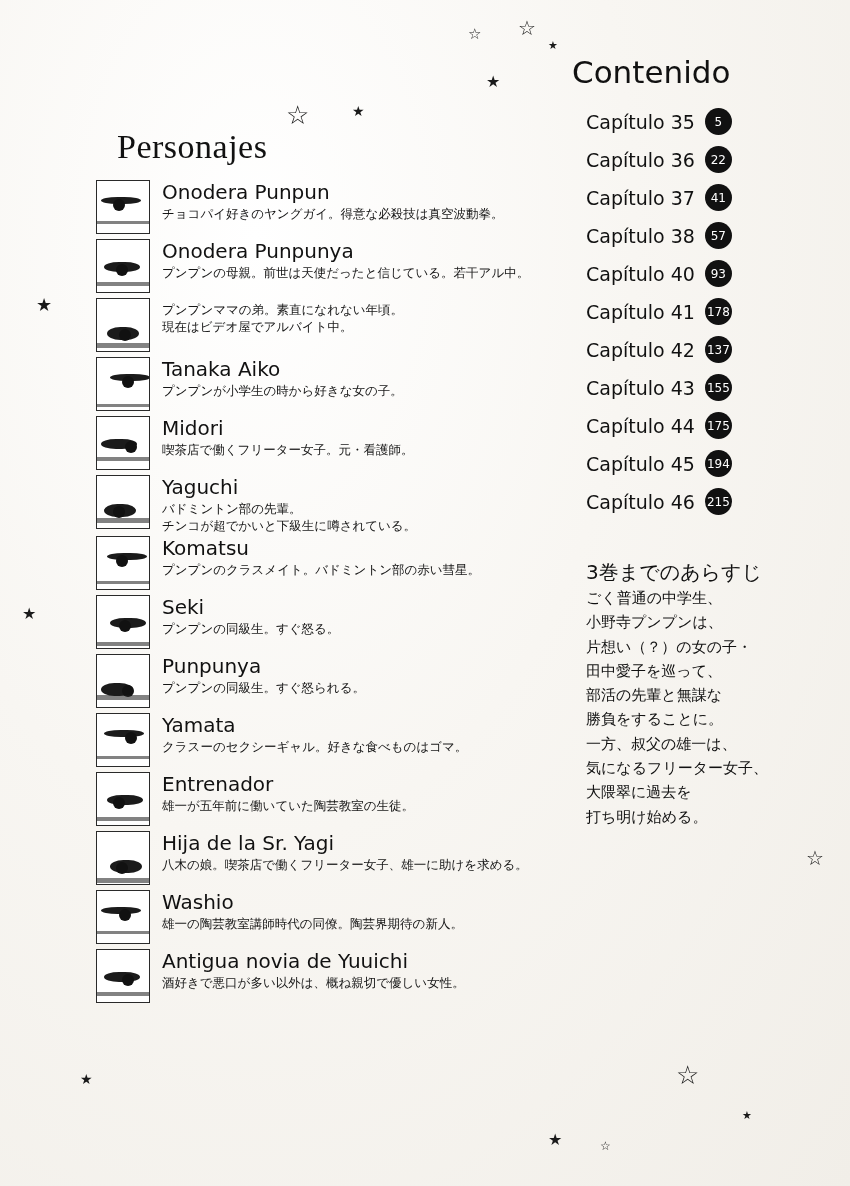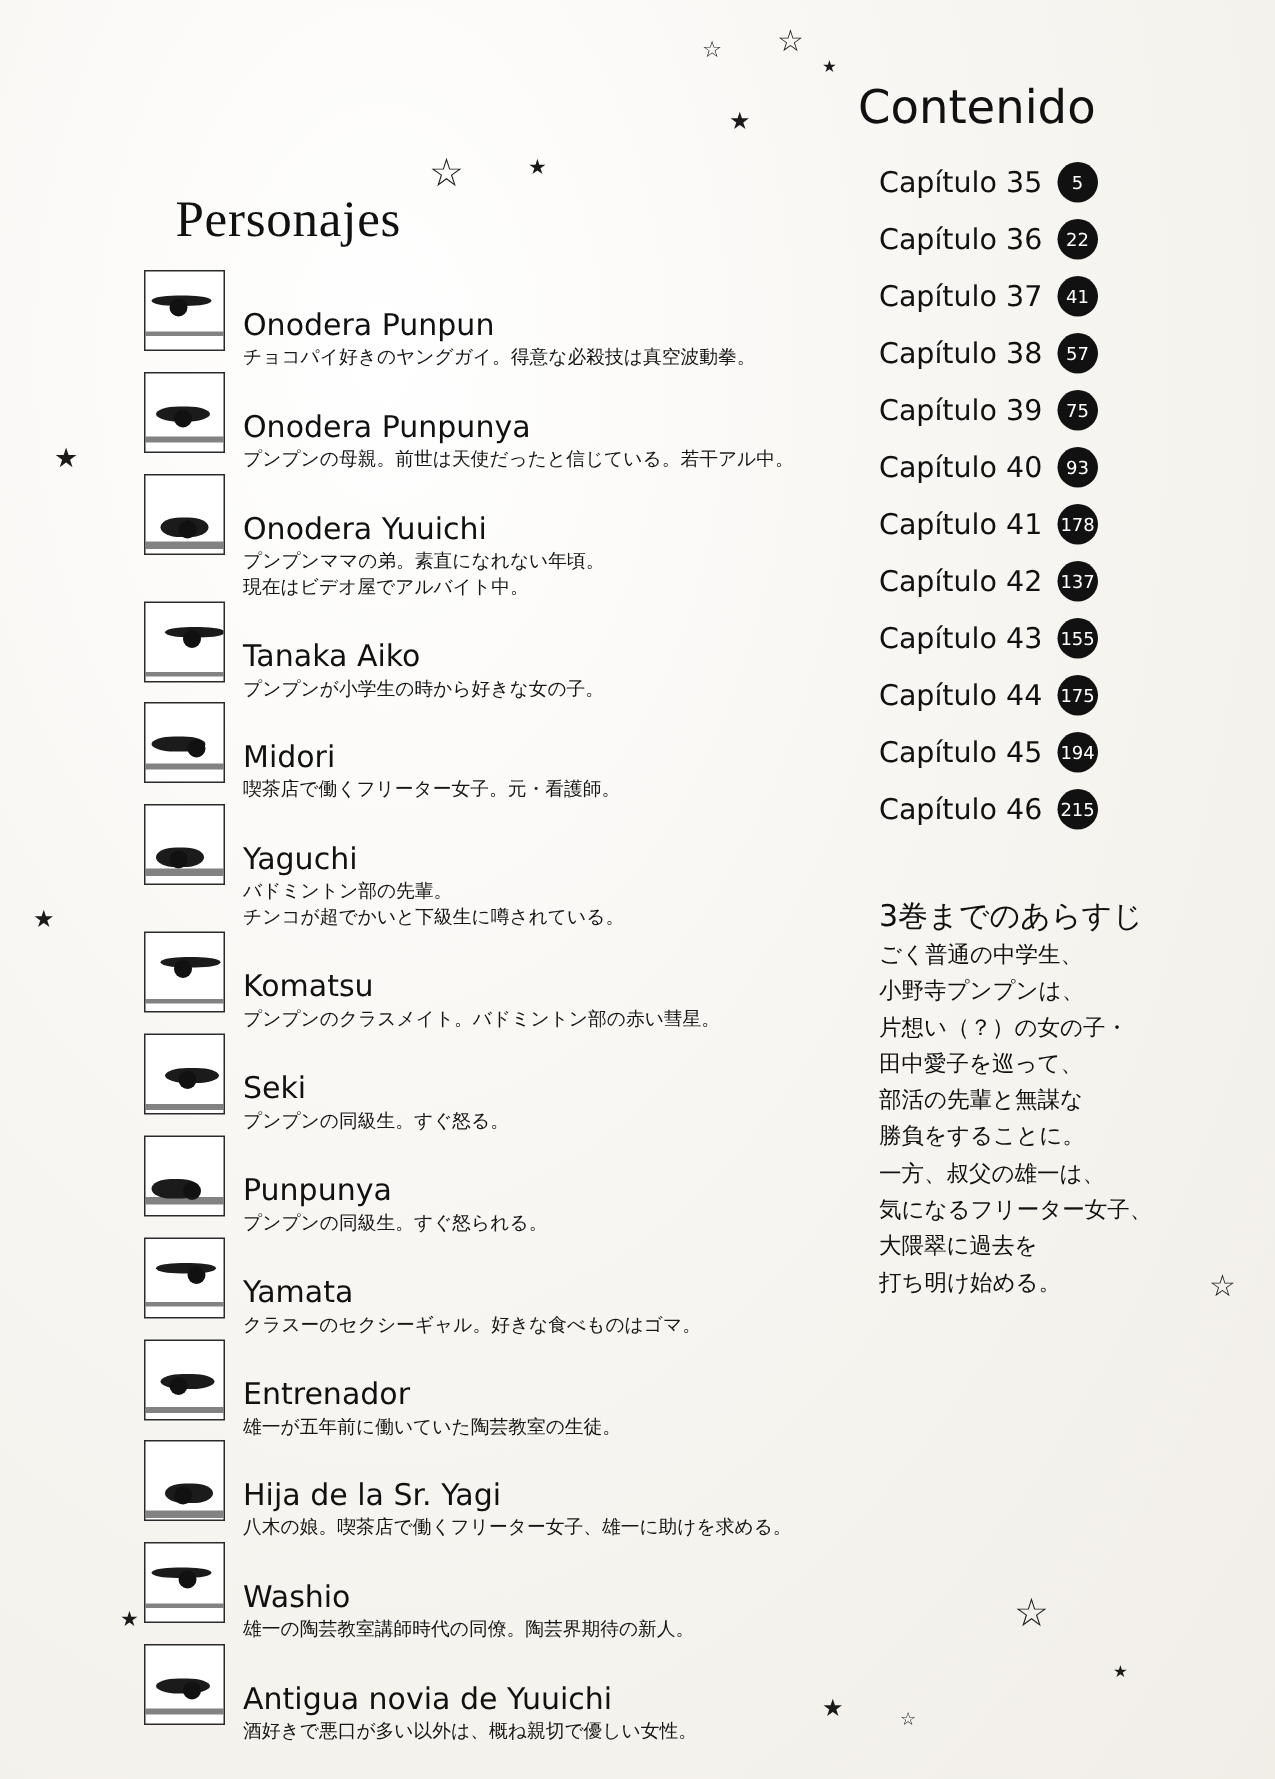--- a/index.html
+++ b/index.html
@@ -64,21 +64,20 @@
     background: #ffffff;
     position: relative;
     overflow: hidden;
   }
   .thumb .ink {
     position: absolute;
     background: #1b1b1b;
   }
   .char-text {
     padding-top: 1px;
-    margin-top: 24px;
   }
   .char-name {
     font-size: 20px;
     font-weight: 400;
     line-height: 1.1;
     font-family: "DejaVu Sans", sans-serif;
   }
   .char-desc {
     font-size: 12.5px;
     line-height: 1.35;
@@ -193,21 +192,20 @@
           <div class="char-desc">プンプンの母親。前世は天使だったと信じている。若干アル中。</div>
         </div>
       </div>
       <div class="char-row">
         <div class="thumb">
           <div class="ink" style="left:10px; top:28px; width:32px; height:13px; border-radius:50%/60%;"></div>
           <div class="ink" style="left:22px; top:30px; width:12px; height:12px; border-radius:50%; background:#111;"></div>
           <div class="ink" style="left:0; top:44px; width:52px; height:5px; opacity:.55;"></div>
         </div>
         <div class="char-text">
-          <div class="char-name">Onodera Yuuichi</div>
           <div class="char-desc">プンプンママの弟。素直になれない年頃。
 現在はビデオ屋でアルバイト中。</div>
         </div>
       </div>
       <div class="char-row">
         <div class="thumb">
           <div class="ink" style="left:13px; top:16px; width:40px; height:7px; border-radius:50%/60%;"></div>
           <div class="ink" style="left:25px; top:18px; width:12px; height:12px; border-radius:50%; background:#111;"></div>
           <div class="ink" style="left:0; top:46px; width:52px; height:3px; opacity:.55;"></div>
         </div>
@@ -341,24 +339,20 @@
         <span class="toc-label">Capítulo 36</span>
         <span class="toc-page">22</span>
       </div>
       <div class="toc-row">
         <span class="toc-label">Capítulo 37</span>
         <span class="toc-page">41</span>
       </div>
       <div class="toc-row">
         <span class="toc-label">Capítulo 38</span>
         <span class="toc-page">57</span>
-      </div>
-      <div class="toc-row">
-        <span class="toc-label">Capítulo 39</span>
-        <span class="toc-page">75</span>
       </div>
       <div class="toc-row">
         <span class="toc-label">Capítulo 40</span>
         <span class="toc-page">93</span>
       </div>
       <div class="toc-row">
         <span class="toc-label">Capítulo 41</span>
         <span class="toc-page">178</span>
       </div>
       <div class="toc-row">

